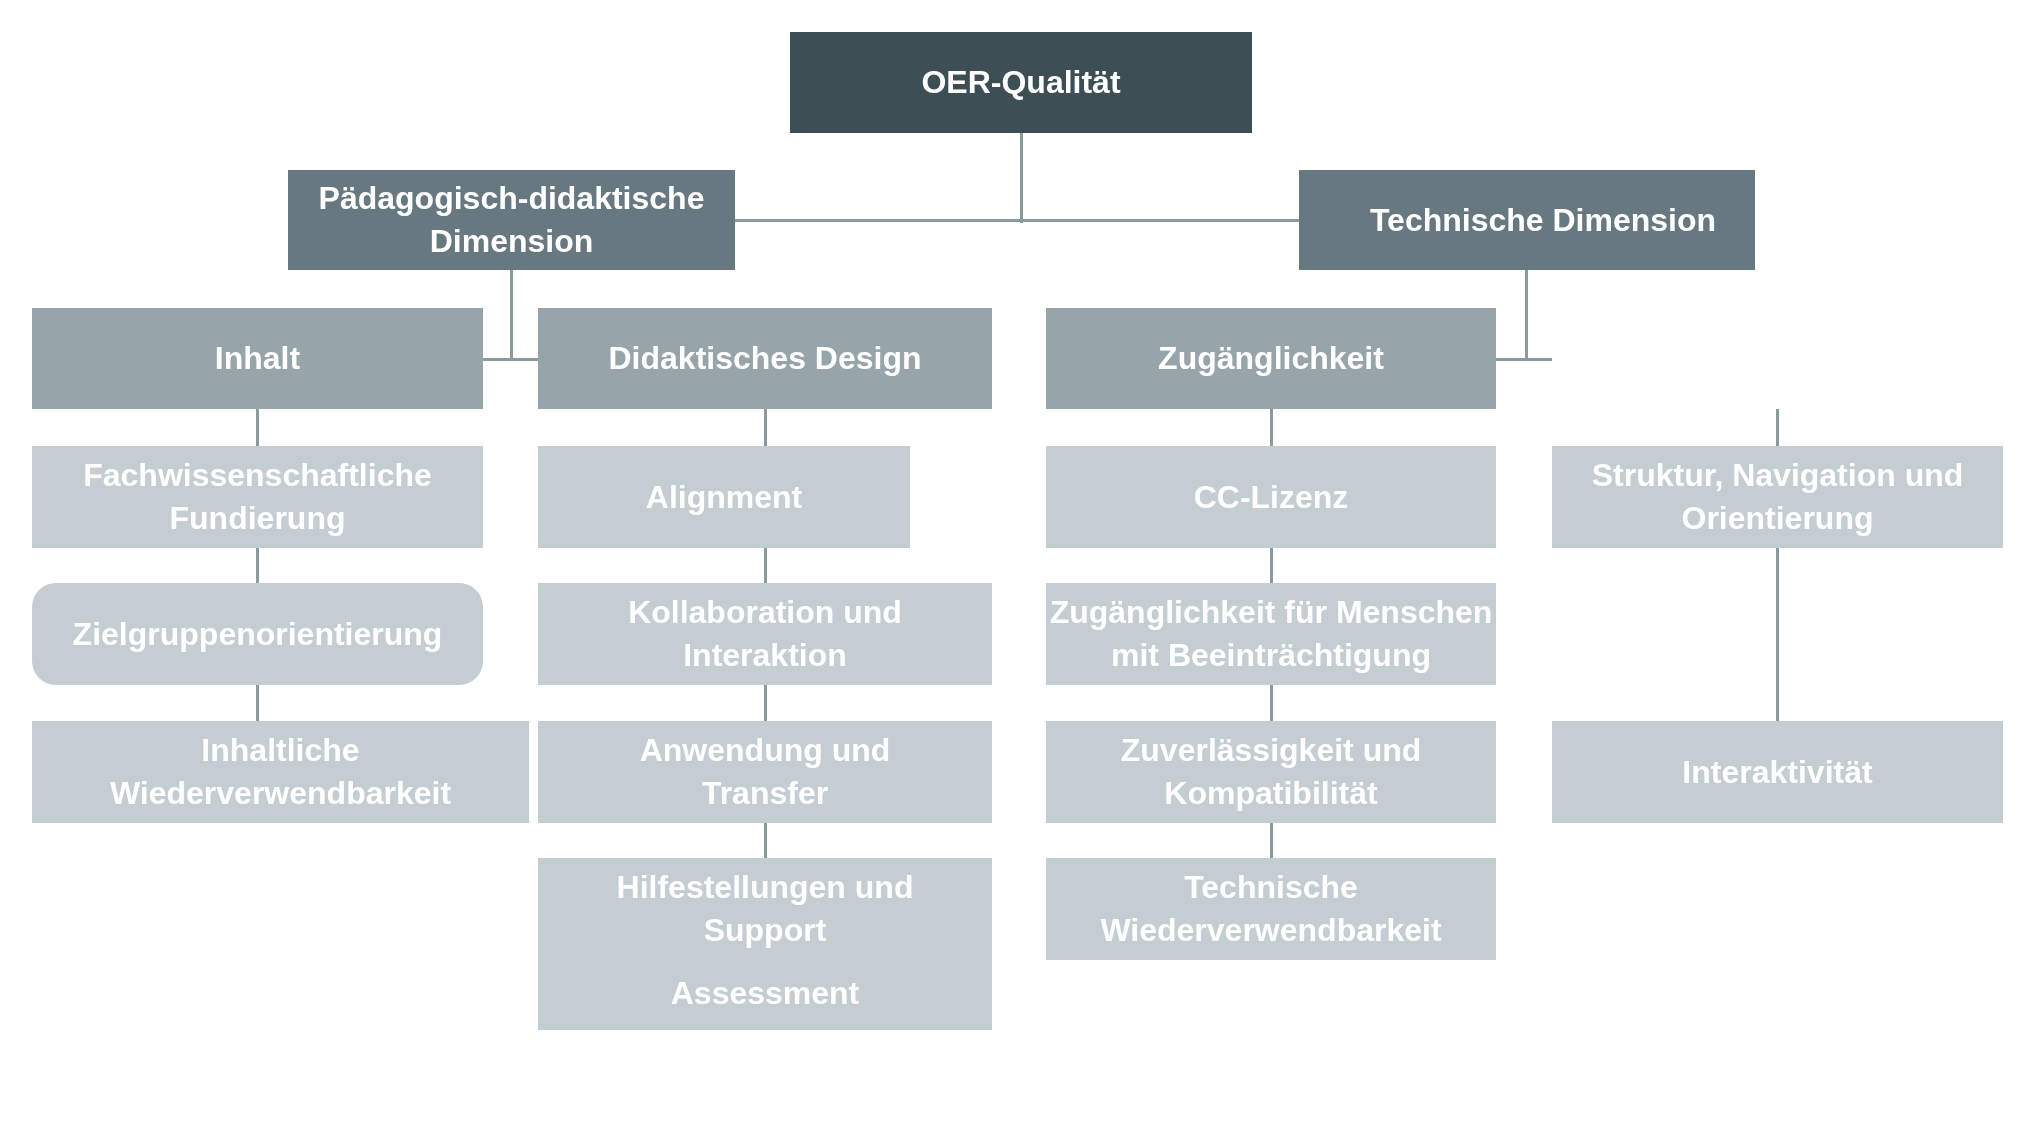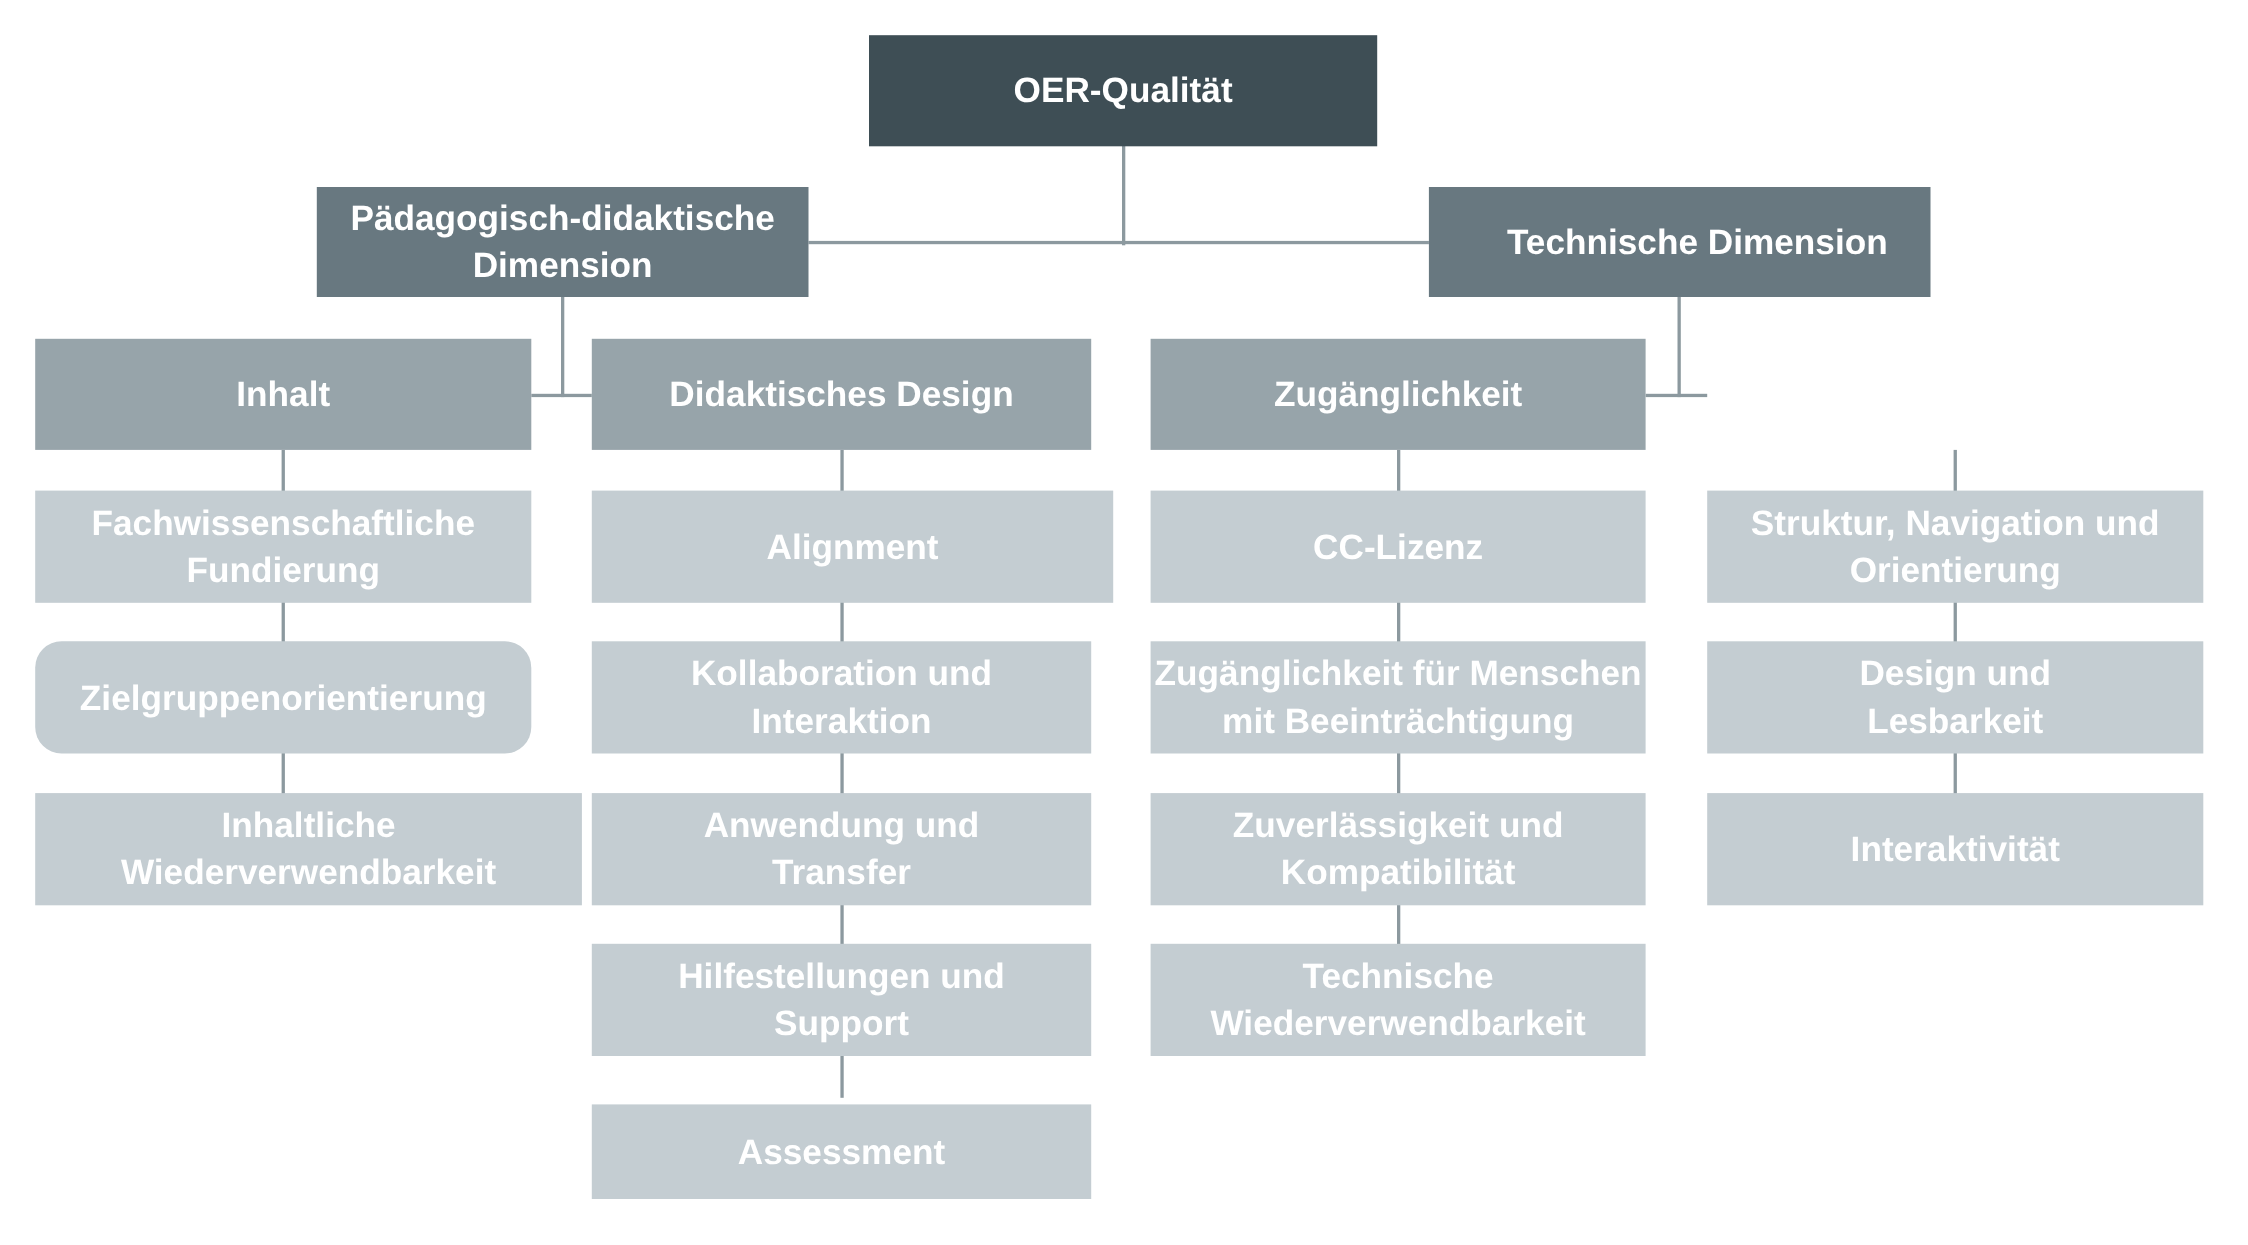--- a/index.html
+++ b/index.html
@@ -67,36 +67,34 @@
   <div class="node lvl3" style="left:32px; top:308px; width:451px; height:101px;text-align:right;">Inhalt</div>
   <div class="node lvl3" style="left:538px; top:308px; width:454px; height:101px;">Didaktisches Design</div>
   <div class="node lvl3" style="left:1046px; top:308px; width:450px; height:101px;">Zugänglichkeit</div>
 
   <div class="node lvl4" style="left:32px; top:446px; width:451px; height:102px;">Fachwissenschaftliche
 Fundierung</div>
   <div class="node lvl4" style="left:32px; top:583px; width:451px; height:102px;border-radius:24px;">Zielgruppenorientierung</div>
   <div class="node lvl4" style="left:32px; top:721px; width:497px; height:102px;">Inhaltliche
 Wiederverwendbarkeit</div>
 
-  <div class="node lvl4" style="left:538px; top:446px; width:474px; height:102px;text-align:right;">Alignment</div>
+  <div class="node lvl4" style="left:538px; top:446px; width:372px; height:102px;text-align:right;">Alignment</div>
   <div class="node lvl4" style="left:538px; top:583px; width:454px; height:102px;">Kollaboration und
 Interaktion</div>
   <div class="node lvl4" style="left:538px; top:721px; width:454px; height:102px;">Anwendung und
 Transfer</div>
   <div class="node lvl4" style="left:538px; top:858px; width:454px; height:102px;">Hilfestellungen und
 Support</div>
-  <div class="node lvl4" style="left:538px; top:1004px; width:454px; height:86px;">Assessment</div>
+  <div class="node lvl4" style="left:538px; top:956px; width:454px; height:74px;">Assessment</div>
 
   <div class="node lvl4" style="left:1046px; top:446px; width:450px; height:102px;">CC-Lizenz</div>
   <div class="node lvl4" style="left:1046px; top:583px; width:450px; height:102px;">Zugänglichkeit für Menschen
 mit Beeinträchtigung</div>
   <div class="node lvl4" style="left:1046px; top:721px; width:450px; height:102px;">Zuverlässigkeit und
 Kompatibilität</div>
   <div class="node lvl4" style="left:1046px; top:858px; width:450px; height:102px;">Technische
 Wiederverwendbarkeit</div>
 
   <div class="node lvl4" style="left:1552px; top:446px; width:451px; height:102px;">Struktur, Navigation und
 Orientierung</div>
-  <div class="node lvl4" style="left:1552px; top:583px; width:451px; height:102px;">Design und
-Lesbarkeit</div>
   <div class="node lvl4" style="left:1552px; top:721px; width:451px; height:102px;">Interaktivität</div>
 
 </div>
 
 </body></html>

